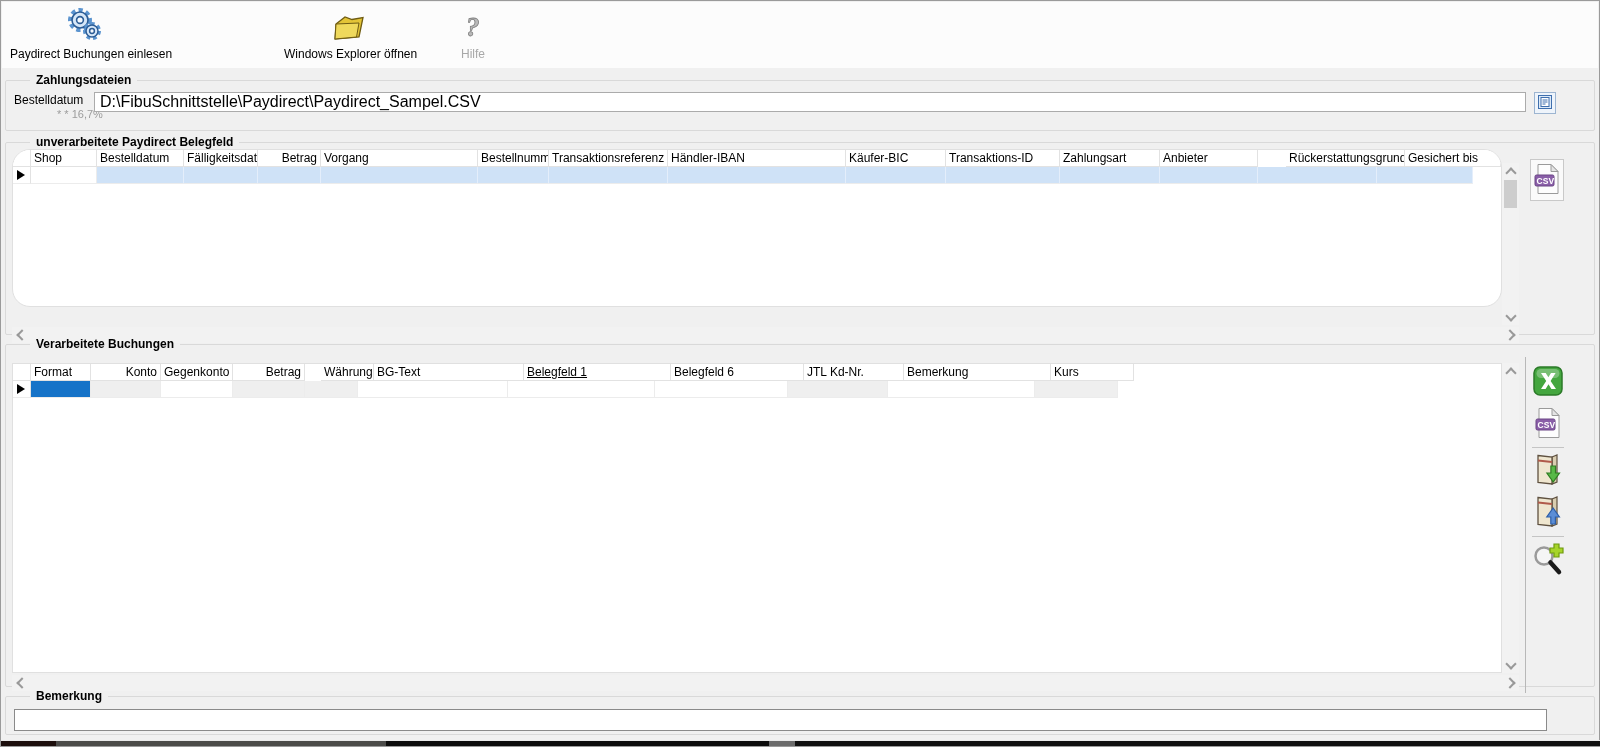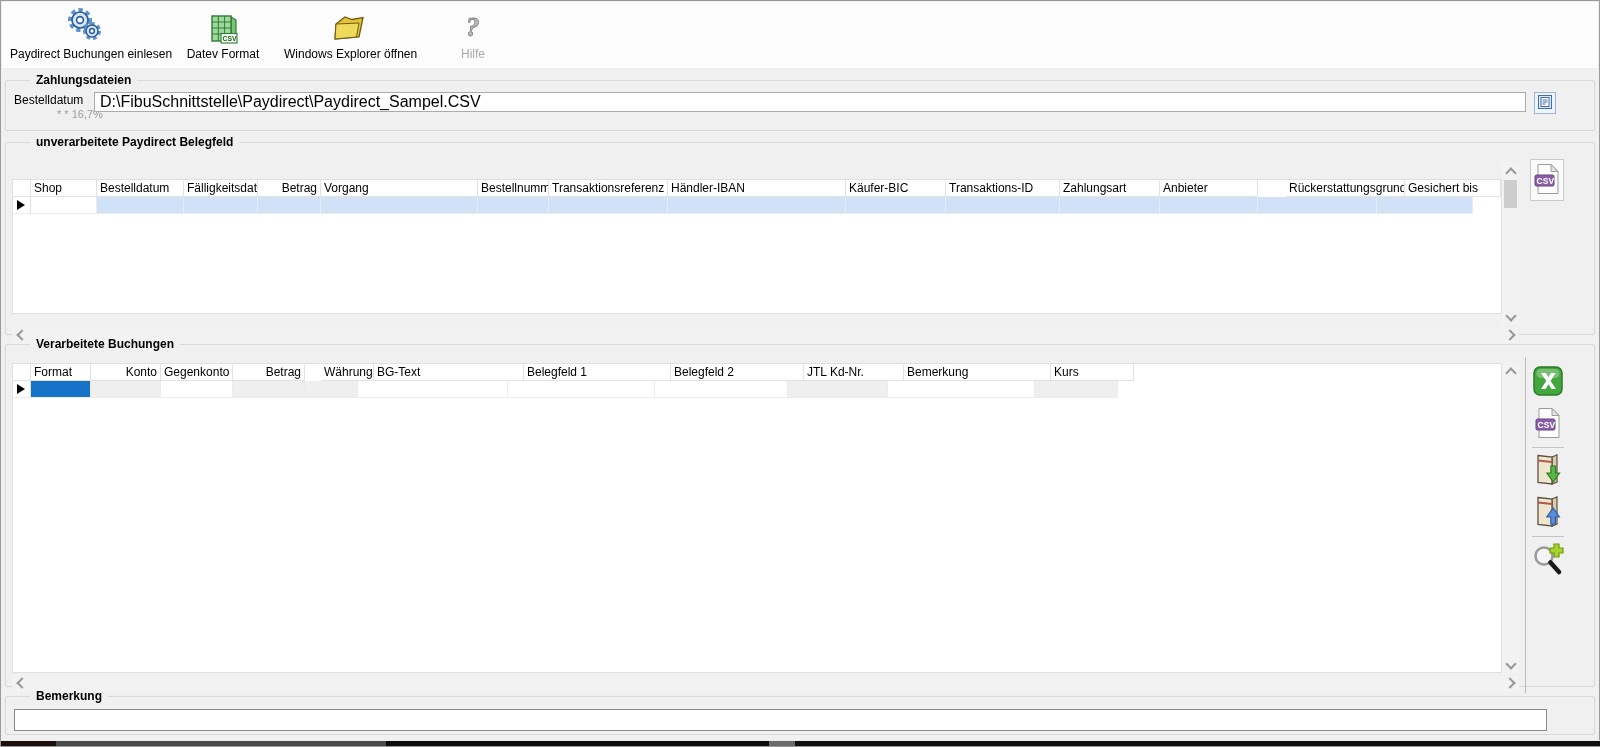--- a/index.html
+++ b/index.html
@@ -86,32 +86,20 @@
           <circle cx="15" cy="13" r="9" fill="none" stroke="#5b94cf" stroke-width="6" stroke-dasharray="3.8 3"></circle>
           <circle cx="15" cy="13" r="8" fill="#d6e7f8" stroke="#2c5d96" stroke-width="1.6"></circle>
           <circle cx="15" cy="13" r="3.4" fill="#f4f9ff" stroke="#2c5d96" stroke-width="1.6"></circle>
           <circle cx="27" cy="24" r="6.5" fill="none" stroke="#5b94cf" stroke-width="5" stroke-dasharray="3.2 2.6"></circle>
           <circle cx="27" cy="24" r="6" fill="#d6e7f8" stroke="#2c5d96" stroke-width="1.5"></circle>
           <circle cx="27" cy="24" r="2.4" fill="#f4f9ff" stroke="#2c5d96" stroke-width="1.5"></circle>
         </svg>
       </span>
       <span class="tlabel">Paydirect Buchungen einlesen</span>
     </div>
-    <div class="tbtn" style="left:178px;width:86px;">
-      <span class="ticon">
-        <svg width="36" height="36" viewBox="0 0 36 36">
-          <path d="M26 6 l5 3 v20 l-5 2 Z" fill="#7cc47c" stroke="#2e7d32" stroke-width="1.2"></path>
-          <rect x="7" y="5" width="19" height="25" fill="#9fd89f" stroke="#2e7d32" stroke-width="1.4"></rect>
-          <path d="M7 11 h19 M7 17 h19 M7 23 h19 M13.3 5 v25 M19.6 5 v25" stroke="#2e7d32" stroke-width="1"></path>
-          <rect x="16" y="22.5" width="16" height="9.5" fill="#f2faf2" stroke="#2e7d32" stroke-width="1.1"></rect>
-          <text x="17.6" y="30" font-size="6.8" font-weight="bold" fill="#1d5e20" font-family="'Liberation Sans',sans-serif">CSV</text>
-        </svg>
-      </span>
-      <span class="tlabel">Datev Format</span>
-    </div>
     <div class="tbtn" style="left:282px;width:130px;">
       <span class="ticon">
         <svg width="40" height="36" viewBox="0 0 40 36">
           <path d="M7 13 L16 6 L23 8.5 L34 6.5 L30 26 L6 28 Z" fill="#e3c437" stroke="#6f5c12" stroke-width="1.3"></path>
           <path d="M7 13 L30 12 L27.5 26 L6 28 Z" fill="#efd95c" stroke="#6f5c12" stroke-width="1"></path>
         </svg>
       </span>
       <span class="tlabel">Windows Explorer öffnen</span>
     </div>
     <div class="tbtn disabled" style="left:428px;width:86px;">
@@ -136,21 +124,21 @@
           <rect x="4" y="3.5" width="8" height="9" fill="#fff" stroke="#3f6fae"></rect>
           <path d="M5.5 6 h5 M5.5 8 h5 M5.5 10 h3" stroke="#3f6fae" stroke-width="1"></path>
         </svg>
       </span>
     </div>
   </fieldset>
 
   <fieldset class="group" id="grp-unproc" style="left:4px;top:134px;width:1590px;height:200px;">
     <legend>unverarbeitete Paydirect Belegfeld</legend>
 
-    <div class="tablewrap" id="t1grid" style="left:6px;top:30px;width:1490px;height:135px;">
+    <div class="tablewrap" id="t1grid" style="left:6px;top:0;width:1490px;height:158px;border-radius:18px;">
         <div class="hrow">
           <div class="hcell mk"></div>
           <div class="hcell" style="width: 66px;">Shop</div>
           <div class="hcell" style="width: 87px;">Bestelldatum</div>
           <div class="hcell" style="width: 74px;">Fälligkeitsdatum</div>
           <div class="hcell r" style="width: 63px;">Betrag</div>
           <div class="hcell" style="width: 157px;">Vorgang</div>
           <div class="hcell" style="width: 71px;">Bestellnummer</div>
           <div class="hcell" style="width: 119px;">Transaktionsreferenz</div>
           <div class="hcell" style="width: 178px;">Händler-IBAN</div>
@@ -217,22 +205,22 @@
 
     <div class="tablewrap" id="t2grid" style="left:6px;top:12px;width:1490px;height:310px;">
         <div class="hrow">
           <div class="hcell mk"></div>
           <div class="hcell" style="width: 60px;">Format</div>
           <div class="hcell r" style="width: 70px;">Konto</div>
           <div class="hcell" style="width: 72px;">Gegenkonto</div>
           <div class="hcell r" style="width: 72px;">Betrag</div>
           <div class="hcell" style="width: 53px; margin-left: 16px;">Währung</div>
           <div class="hcell" style="width: 150px;">BG-Text</div>
-          <div class="hcell" style="width: 147px;">Belegfeld 1</div>
-          <div class="hcell" style="width: 133px;">Belegfeld 2</div>
+          <div class="hcell" style="width: 147px; text-decoration: underline;">Belegfeld 1</div>
+          <div class="hcell" style="width: 133px;">Belegfeld 6</div>
           <div class="hcell" style="width: 100px;">JTL Kd-Nr.</div>
           <div class="hcell" style="width: 147px;">Bemerkung</div>
           <div class="hcell" style="width: 83px;">Kurs</div>
         </div>
         <div class="drow">
           <div class="dcell mk">
             <span class="tri"></span>
           </div>
           <div class="dcell c-sel" style="width: 60px;"></div>
           <div class="dcell c-gray" style="width: 70px;"></div>

